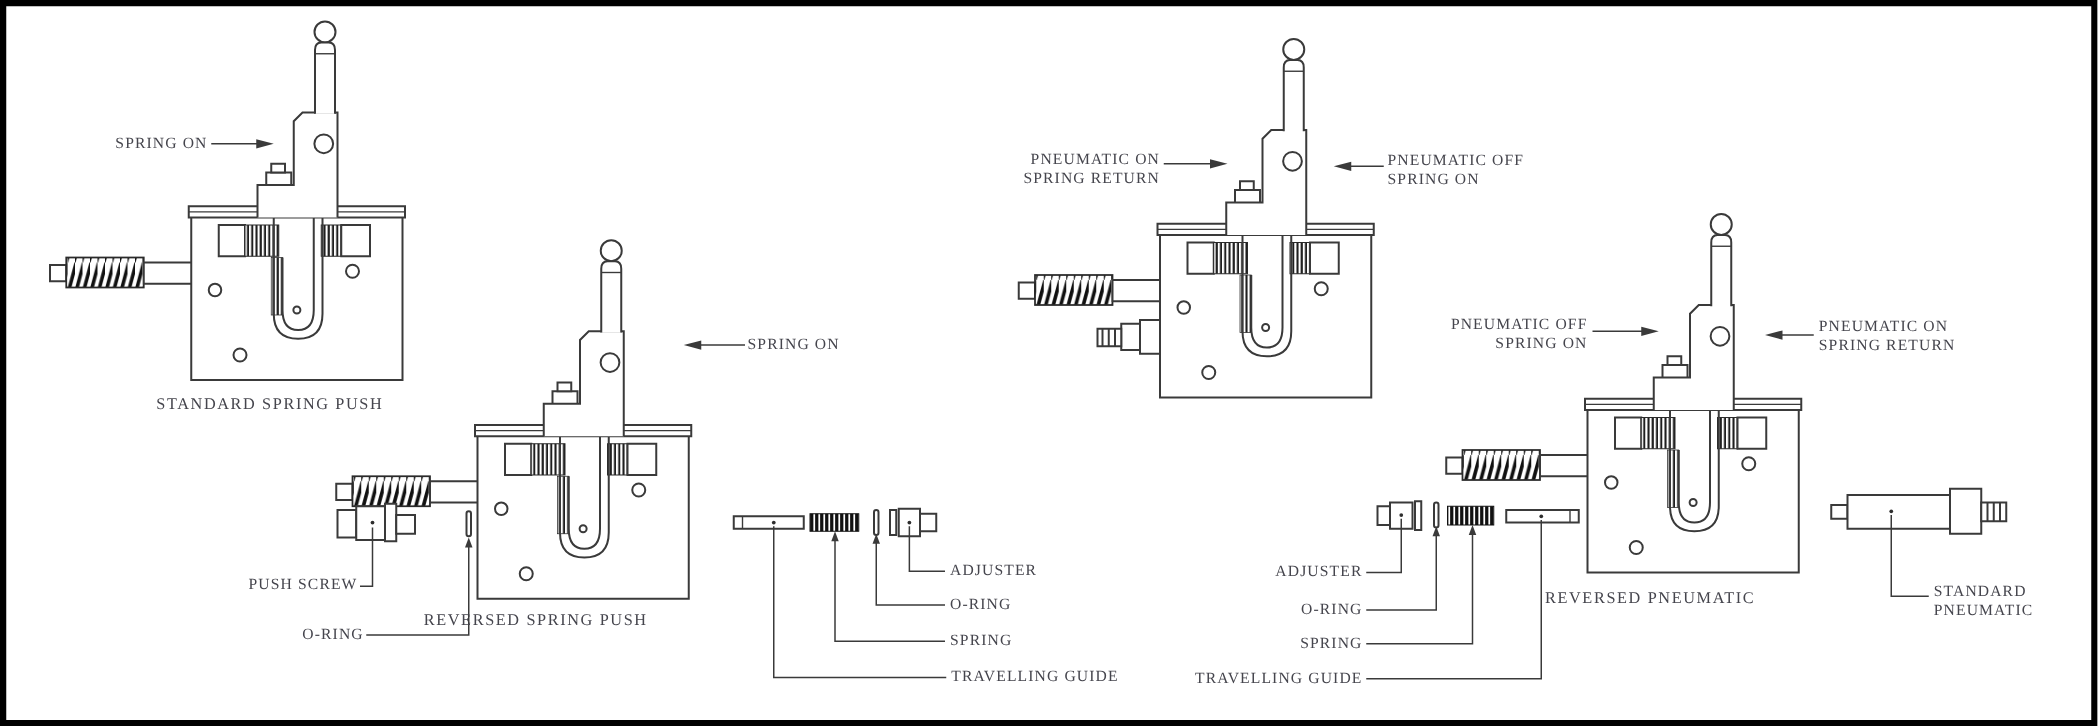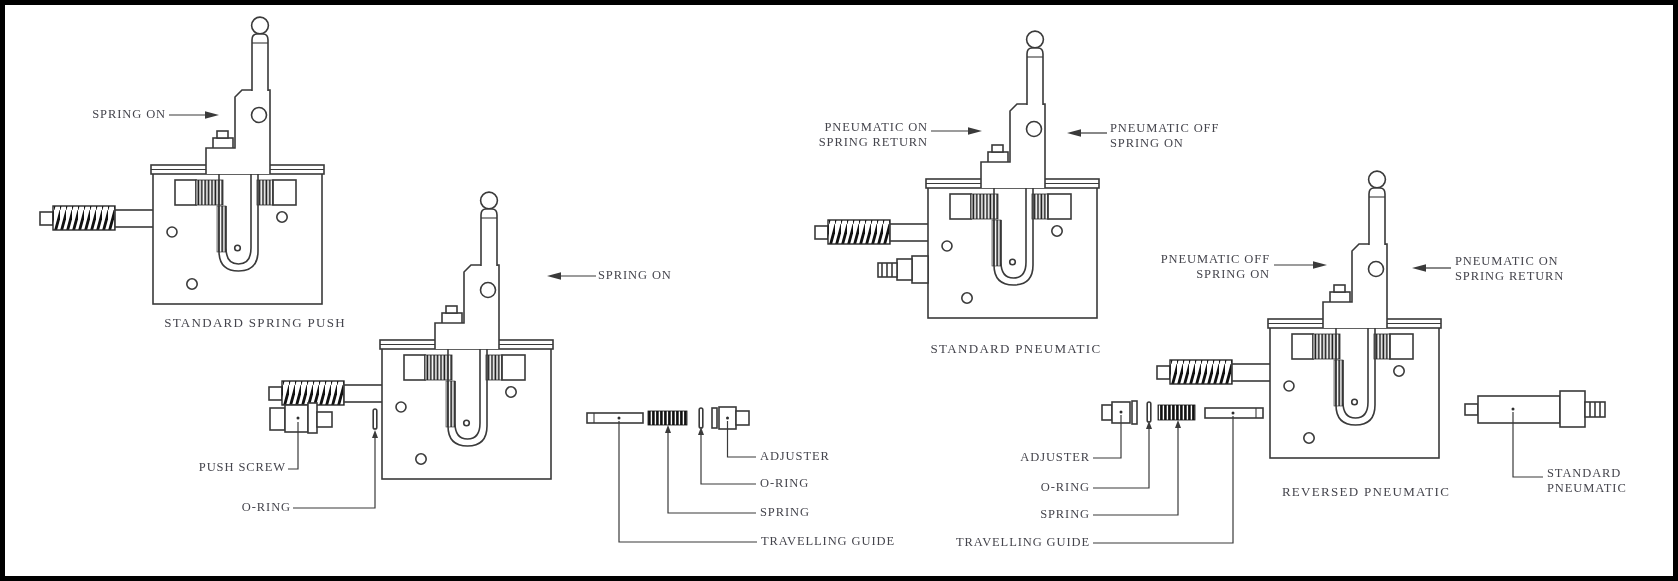--- a/index.html
+++ b/index.html
@@ -21,21 +21,21 @@
     position:absolute;
     color:#45454d;
     font-size:12.5px;
     letter-spacing:0.9px;
     line-height:15px;
     white-space:nowrap;
     z-index:10;
   }
   .lbl .ln2{display:block;}
   .r{text-align:right;}
-  .c{text-align:center;}
+  .c{}
   .cap{font-size:13px;letter-spacing:1.3px;}
   
   .ln{fill:#ffffff;stroke:#3a3a3a;stroke-width:1.6;}
   .lnn{fill:none;stroke:#3a3a3a;stroke-width:1.6;}
   .thin{fill:none;stroke:#3a3a3a;stroke-width:1.1;}
   .dot{fill:#2e2e2e;stroke:none;}
 </style>
 </head>
 <body>
 
@@ -223,46 +223,46 @@
       <path d="M1093,543 H1233 V416"></path>
 
       <path d="M1513,412 V477 H1543"></path>
     </g>
   </svg>
 
   <div class="lbl r" style="left:40px;top:107px;width:126px;">SPRING ON</div>
   <div class="lbl c cap" style="left:125px;top:315px;width:260px;">STANDARD SPRING PUSH</div>
 
   <div class="lbl" style="left:598px;top:268px;">SPRING ON</div>
+  <div class="lbl c cap" style="left:339px;top:488px;width:260px;">REVERSED SPRING PUSH</div>
   <div class="lbl r" style="left:146px;top:460px;width:140px;">PUSH SCREW</div>
   <div class="lbl r" style="left:181px;top:500px;width:110px;">O-RING</div>
   <div class="lbl" style="left:760px;top:449px;">ADJUSTER</div>
   <div class="lbl" style="left:760px;top:476px;">O-RING</div>
   <div class="lbl" style="left:760px;top:505px;">SPRING</div>
   <div class="lbl" style="left:761px;top:534px;">TRAVELLING GUIDE</div>
 
   <div class="lbl r" style="left:760px;top:120px;width:168px;">
     <span class="ln2">PNEUMATIC ON</span>
     <span class="ln2">SPRING RETURN</span>
   </div>
   <div class="lbl" style="left:1110px;top:121px;">
     <span class="ln2">PNEUMATIC OFF</span>
     <span class="ln2">SPRING ON</span>
   </div>
-  <div class="lbl c cap" style="left:886px;top:341px;width:260px;">STANDARD PNEUMATIC</div>
 
   <div class="lbl r" style="left:1102px;top:252px;width:168px;">
     <span class="ln2">PNEUMATIC OFF</span>
     <span class="ln2">SPRING ON</span>
   </div>
   <div class="lbl" style="left:1455px;top:254px;">
     <span class="ln2">PNEUMATIC ON</span>
     <span class="ln2">SPRING RETURN</span>
   </div>
-  <div class="lbl c cap" style="left:1236px;top:484px;width:260px;">REVERSED PNEUMATIC</div>
+  <div class="lbl c cap" style="left:1236px;top:470px;width:260px;">REVERSED PNEUMATIC</div>
   <div class="lbl r" style="left:950px;top:450px;width:140px;">ADJUSTER</div>
   <div class="lbl r" style="left:980px;top:480px;width:110px;">O-RING</div>
   <div class="lbl r" style="left:980px;top:507px;width:110px;">SPRING</div>
   <div class="lbl r" style="left:930px;top:535px;width:160px;">TRAVELLING GUIDE</div>
   <div class="lbl" style="left:1547px;top:466px;">
     <span class="ln2">STANDARD</span>
     <span class="ln2">PNEUMATIC</span>
   </div>
 
   <div class="border-overlay"></div>

